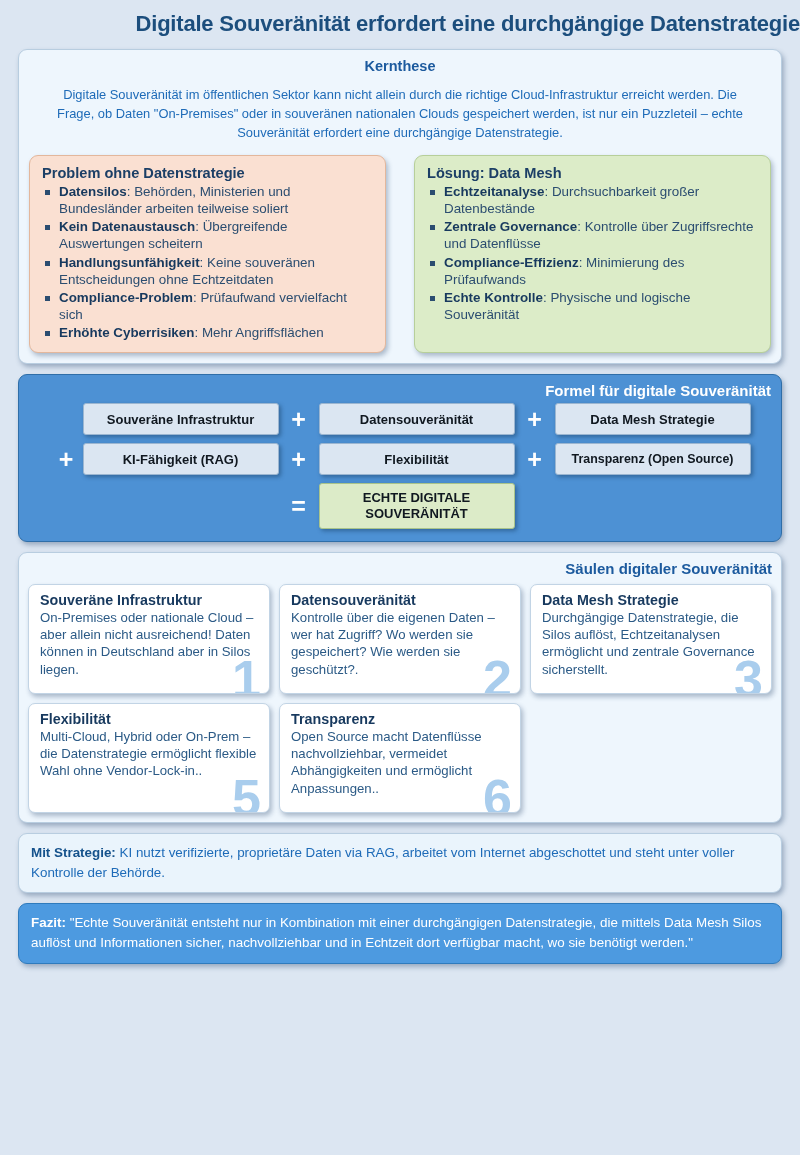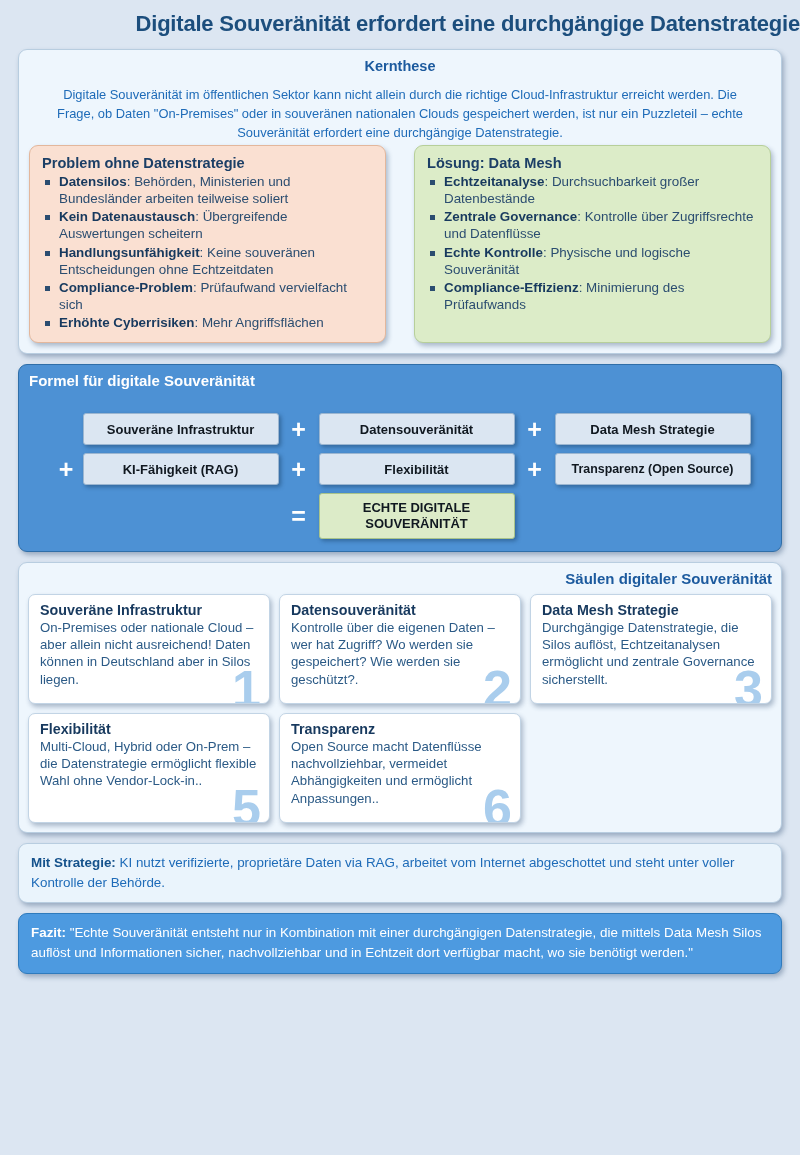--- a/index.html
+++ b/index.html
@@ -50,21 +50,21 @@
     font-stretch: condensed;
     transform: scaleX(0.97);
     transform-origin: center;
     padding: 0 4px;
   }
 
   
   .compare-row {
     display: flex;
     gap: 28px;
-    margin-top: 2px;
+    margin-top: 12px;
   }
   .cbox {
     flex: 1;
     border-radius: 9px;
     padding: 9px 12px 10px 12px;
     box-shadow: 2px 3px 5px rgba(30,60,100,0.33);
   }
   .cbox.problem { background: #fae0d2; border: 1px solid #e3b79c; }
   .cbox.loesung { background: #dcecc8; border: 1px solid #b7cf9a; }
   .cbox-title {
@@ -91,25 +91,25 @@
   }
   ul.blist li b { color: #17395e; font-weight: bold; }
 
   
   .formula-panel {
     background: #4d91d4;
     border: 1px solid #2f6ea8;
     padding: 7px 10px 12px 10px;
   }
   .formula-title {
-    text-align: left;
+    text-align: right;
     color: #ffffff;
     font-weight: bold;
     font-size: 15px;
-    margin-bottom: 24px;
+    margin-bottom: 4px;
   }
   .frow {
     display: flex;
     align-items: center;
     justify-content: center;
     gap: 0;
     margin-bottom: 8px;
   }
   .plus {
     color: #ffffff;
@@ -264,22 +264,22 @@
           <li><b>Compliance-Problem</b><span>: Prüfaufwand vervielfacht sich</span></li>
           <li><b>Erhöhte Cyberrisiken</b><span>: Mehr Angriffsflächen</span></li>
         </ul>
       </div>
 
       <div class="cbox loesung">
         <div class="cbox-title">Lösung: Data Mesh</div>
         <ul class="blist">
           <li><b>Echtzeitanalyse</b><span>: Durchsuchbarkeit großer Datenbestände</span></li>
           <li><b>Zentrale Governance</b><span>: Kontrolle über Zugriffsrechte und Datenflüsse</span></li>
+          <li><b>Compliance-Effizienz</b><span>: Minimierung des Prüfaufwands</span></li>
           <li><b>Echte Kontrolle</b><span>: Physische und logische Souveränität</span></li>
-          <li><b>Compliance-Effizienz</b><span>: Minimierung des Prüfaufwands</span></li>
         </ul>
       </div>
 
     </div>
   </div>
 
   <div class="panel formula-panel">
     <div class="formula-title">Formel für digitale Souveränität</div>
 
     <div class="frow">

